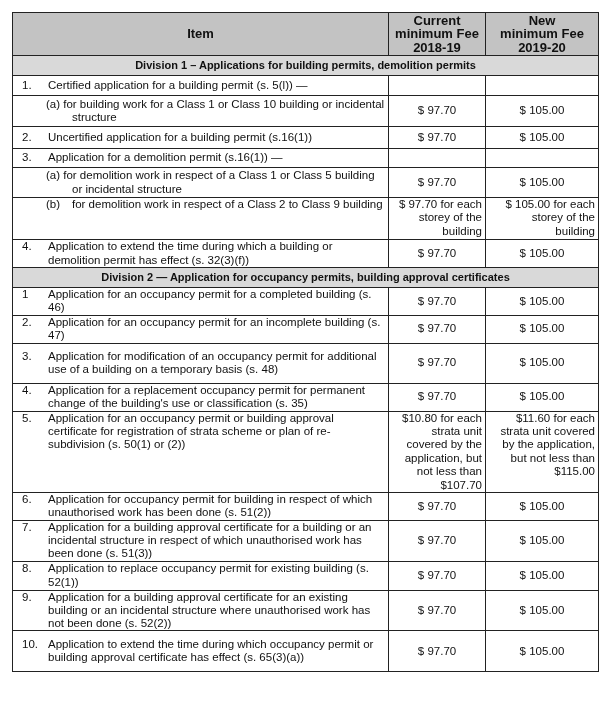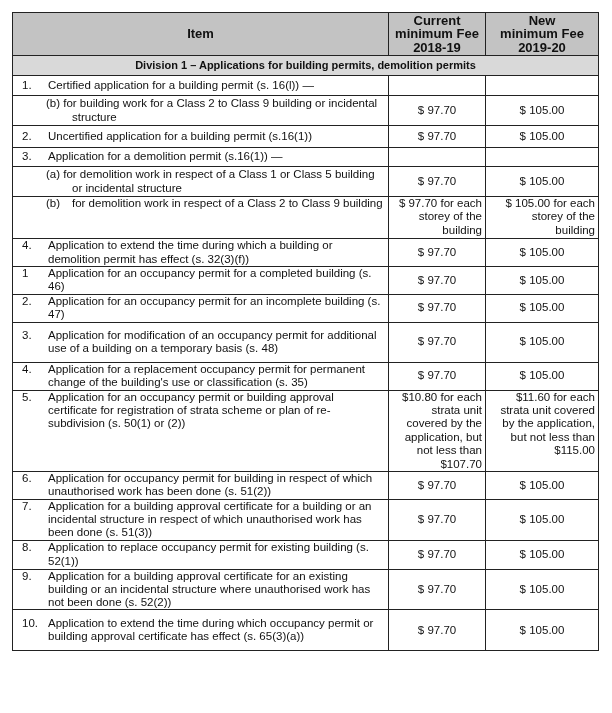--- a/index.html
+++ b/index.html
@@ -49,37 +49,37 @@
   </tr>
 
   <tr class="div">
     <td colspan="3">Division 1 – Applications for building permits, demolition permits</td>
   </tr>
 
   <tr style="height:20px">
     <td>
           <div class="item">
             <span class="num">1.</span>
-            <span class="txt">Certified application for a building permit (s. 16(l)) —</span>
-          </div>
-        </td>
-    <td class="fee"></td>
-    <td class="fee"></td>
-  </tr>
-
-
-  <tr style="height:30px">
+            <span class="txt">Certified application for a building permit (s. 5(l)) —</span>
+          </div>
+        </td>
+    <td class="fee"></td>
+    <td class="fee"></td>
+  </tr>
+
+  <tr style="height:31px">
     <td>
           <div class="sub">
-            <span class="hang">(b) for building work for a Class 2 to Class 9 building or incidental structure</span>
+            <span class="hang">(a) for building work for a Class 1 or Class 10 building or incidental structure</span>
           </div>
         </td>
     <td class="fee">$  97.70</td>
     <td class="fee">$ 105.00</td>
   </tr>
+
 
   <tr style="height:22px">
     <td>
           <div class="item">
             <span class="num">2.</span>
             <span class="txt">Uncertified application for a building permit (s.16(1))</span>
           </div>
         </td>
     <td class="fee">$ 97.70</td>
     <td class="fee">$ 105.00</td>
@@ -121,20 +121,23 @@
     <td>
           <div class="item">
             <span class="num">4.</span>
             <span class="txt">Application to extend the time during which a building or demolition permit has effect (s. 32(3)(f))</span>
           </div>
         </td>
     <td class="fee">$ 97.70</td>
     <td class="fee">$ 105.00</td>
   </tr>
 
+  <tr class="div">
+    <td colspan="3">Division 2 — Application for occupancy permits, building approval certificates</td>
+  </tr>
 
   <tr style="height:27px">
     <td>
           <div class="item">
             <span class="num">1</span>
             <span class="txt">Application for an occupancy permit for a completed building (s. 46)</span>
           </div>
         </td>
     <td class="fee">$ 97.70</td>
     <td class="fee">$ 105.00</td>

